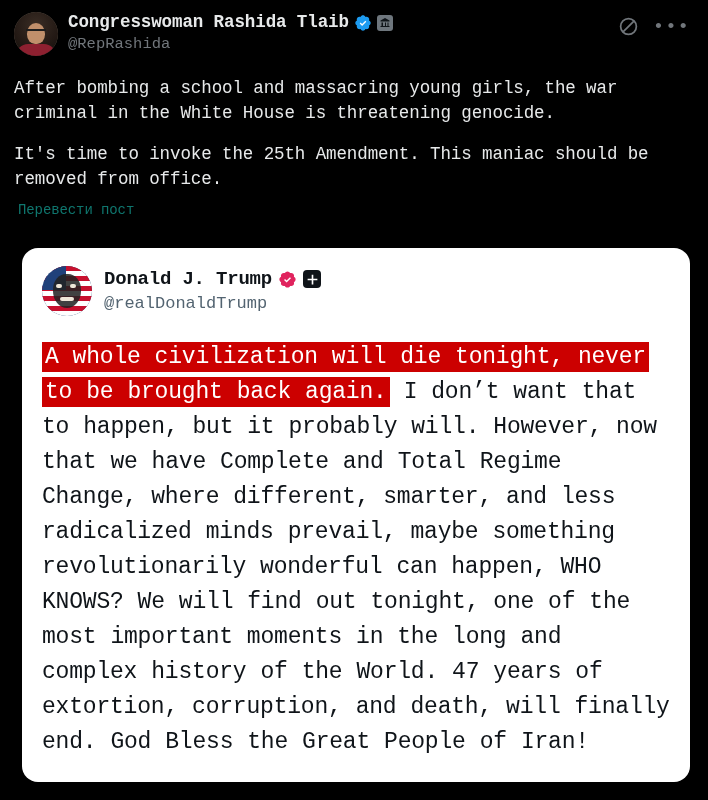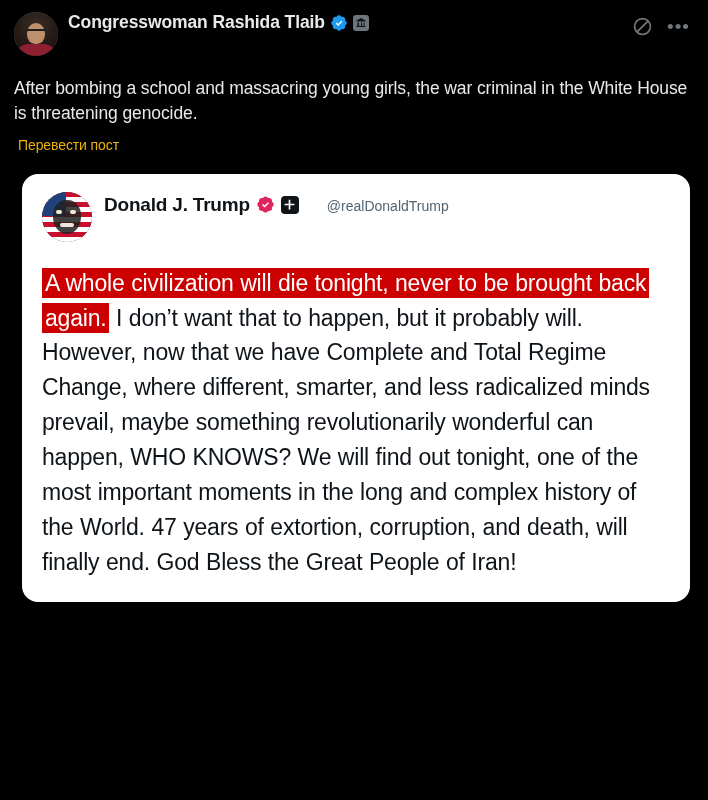--- a/index.html
+++ b/index.html
@@ -15,20 +15,21 @@
     color: #e7e9ea;
   }
 
   .tweet-root {
     position: relative;
     width: 708px;
     height: 764px;
     background: #000000;
     box-sizing: border-box;
     padding: 8px 10px 0 10px;
+    font-family: Liberation Mono, monospace;
   }
 
   
   .tweet-header {
     display: flex;
     align-items: flex-start;
     gap: 10px;
     padding: 4px 2px 0 4px;
   }
   .avatar {
@@ -137,22 +138,22 @@
     color: #e7e9ea;
     letter-spacing: -0.1px;
   }
   .tweet-body p {
     margin: 8px 0 16px 0;
   }
   .tweet-body p:last-of-type { margin-bottom: 6px; }
 
   .translate-link {
     display: inline-block;
-    margin: 0 0 4px 4px;
-    color: #eab308;
+    margin: 0 0 13px 4px;
+    color: #0f766e;
     font-size: 14px;
     cursor: pointer;
   }
 
   
   .quote-card {
     margin: 14px 8px 0 12px;
     background: #ffffff;
     border-radius: 16px;
     padding: 18px 20px 22px 20px;
@@ -207,23 +208,22 @@
   .q-av-mouth {
     position: absolute;
     left: 18px; top: 31px;
     width: 14px; height: 4px;
     background: #efe7d8;
     border-radius: 2px;
   }
 
   .q-name-block {
     display: flex;
-    flex-direction: row;
+    flex-direction: column;
     padding-top: 2px;
-    gap: 28px;
   }
   .q-name-line {
     display: flex;
     align-items: center;
     gap: 6px;
   }
   .q-display-name {
     font-size: 19px;
     font-weight: bold;
     color: #0f1419;
@@ -236,21 +236,21 @@
   .q-gov-badge {
     width: 18px; height: 18px;
     border-radius: 4px;
     background: #0f1419;
     display: flex;
     align-items: center;
     justify-content: center;
     flex: 0 0 18px;
   }
   .q-handle {
-    font-size: 14px;
+    font-size: 17px;
     color: #536471;
     margin-top: 4px;
   }
 
   .q-text {
     margin-top: 24px;
     font-size: 23px;
     line-height: 1.52;
     color: #0f1419;
     letter-spacing: -0.2px;
@@ -289,35 +289,37 @@
           </svg>
         </span>
 
         <span class="gov-badge">
           <svg viewBox="0 0 24 24" width="12" height="12" aria-hidden="true">
             <path fill="#0f1419" d="M12 2L3 7v2h18V7l-9-5zM5 11v7H3v2h18v-2h-2v-7h-2v7h-3v-7h-2v7H8v-7H5z"></path>
           </svg>
         </span>
       </div>
 
+      <span class="handle">@RepRashida</span>
     </div>
 
     <div class="header-actions">
       <span class="icon-btn">
         <svg viewBox="0 0 24 24" width="21" height="21" aria-hidden="true">
           <circle cx="12" cy="12" r="9" fill="none" stroke="#71767b" stroke-width="2"></circle>
           <line x1="5.8" y1="18.2" x2="18.2" y2="5.8" stroke="#71767b" stroke-width="2"></line>
         </svg>
       </span>
       <span class="icon-btn dots">•••</span>
     </div>
   </div>
 
   <div class="tweet-body">
     <p>After bombing a school and massacring young girls, the war criminal in the White House is threatening genocide.</p>
+    <p>It's time to invoke the 25th Amendment. This maniac should be removed from office.</p>
     <span class="translate-link">Перевести пост</span>
   </div>
 
   <div class="quote-card">
 
     <div class="q-header">
       <div class="q-avatar">
         <div class="q-av-flag"></div>
         <div class="q-av-canton"></div>
         <div class="q-av-face"></div>

